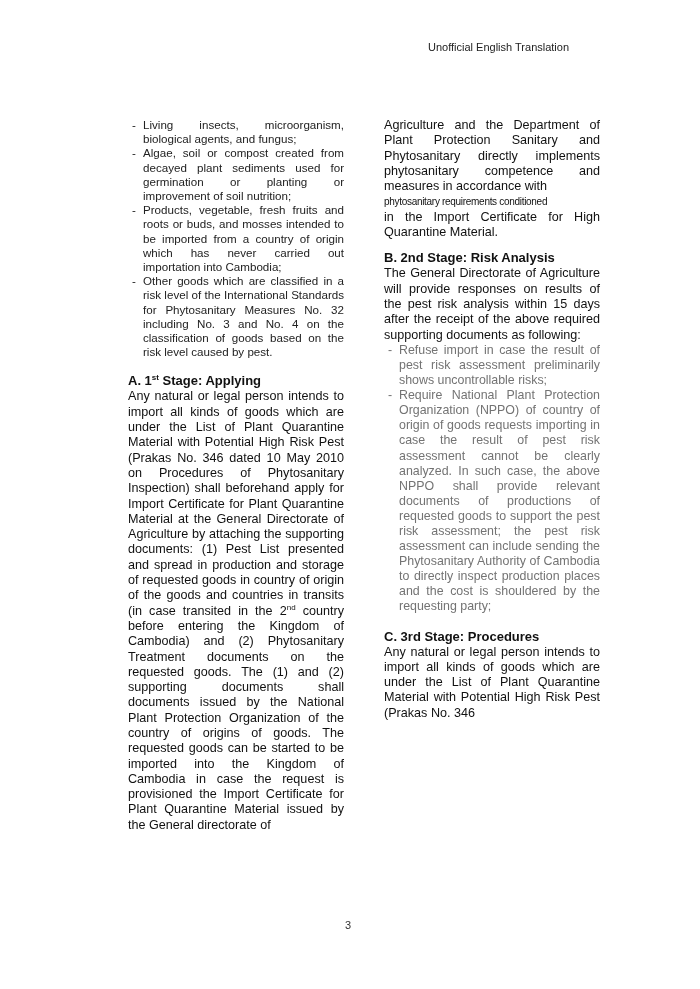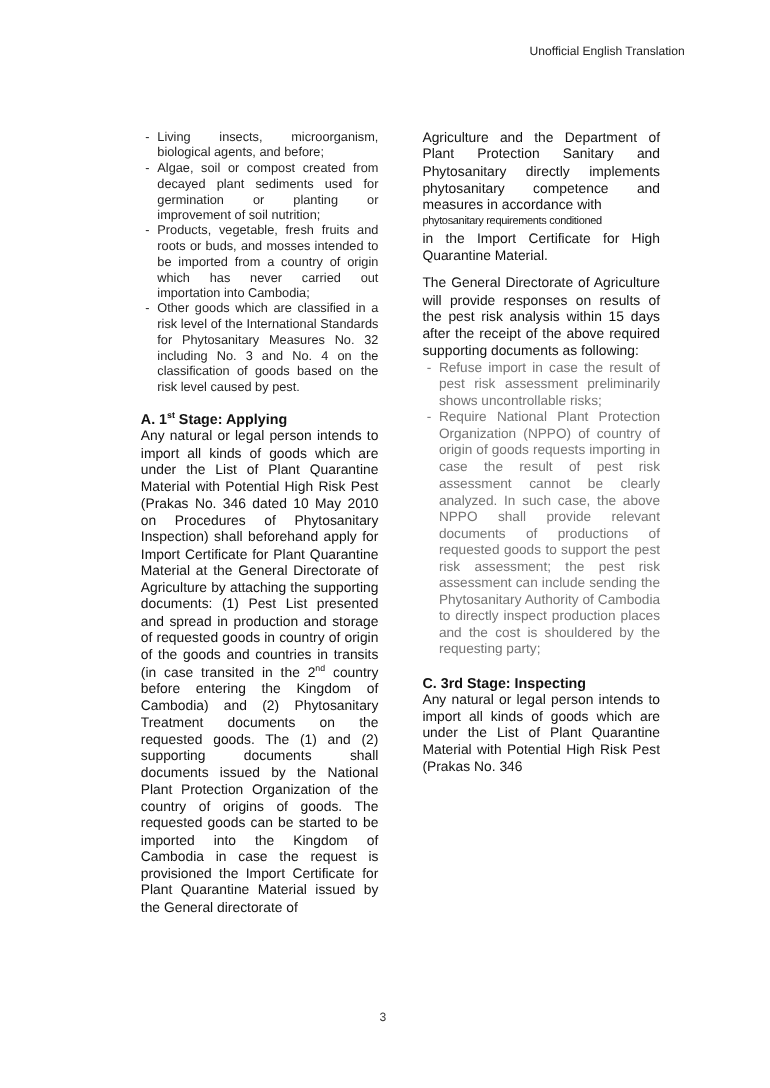--- a/index.html
+++ b/index.html
@@ -1,19 +1,19 @@
 <!DOCTYPE html>
 <html><head>
   <meta charset="utf-8">
   <style>
     html, body { margin: 0; padding: 0; background: #ffffff; }
     body { width: 700px; height: 989px; position: relative; overflow: hidden;
            font-family: "Liberation Sans", sans-serif; color: #111; }
-    .header { position: absolute; top: 41px; left: 452px; width: 200px;
-              font-size: 11px; color: #222; text-align: center; }
+    .header { position: absolute; top: 41px; left: 428px; width: 200px;
+              font-size: 11px; color: #222; }
     .col { position: absolute; top: 118px; width: 216px; }
     .col-left { left: 128px; }
     .col-right { left: 384px; }
     .bullets { margin: 0; padding: 0; list-style: none; }
     .bullets li { position: relative; padding-left: 15px; font-size: 11.6px;
                   line-height: 14.2px; text-align: justify; color: #222; }
     .bullets li::before { content: "-"; position: absolute; left: 4px; top: 0; }
     .right-bullets li { font-size: 12.4px; line-height: 15.1px; color: #737373; }
     .para { font-size: 12.6px; line-height: 15.3px; text-align: justify; margin: 0; }
     .heading { font-size: 13px; font-weight: bold; margin: 0; line-height: 16px; }
@@ -23,36 +23,37 @@
     .pagenum { position: absolute; top: 919px; left: 345px; font-size: 11px; color: #333; }
     sup { font-size: 8px; line-height: 0; }
   </style>
 </head>
 <body>
 
 <div class="header">Unofficial English Translation</div>
 
 <div class="col col-left">
   <ul class="bullets">
-    <li>Living insects, microorganism, biological agents, and before;</li>
+    <li>Living insects, microorganism, biological agents, and fungus;</li>
     <li>Algae, soil or compost created from decayed plant sediments used for germination or planting or improvement of soil nutrition;</li>
     <li>Products, vegetable, fresh fruits and roots or buds, and mosses intended to be imported from a country of origin which has never carried out importation into Cambodia;</li>
     <li>Other goods which are classified in a risk level of the International Standards for Phytosanitary Measures No. 32 including No. 3 and No. 4 on the classification of goods based on the risk level caused by pest.</li>
   </ul>
   <div class="gap-l"></div>
   <p class="heading"><span>A. 1</span><sup>st</sup><span> Stage: Applying</span></p>
   <p class="para"><span>Any natural or legal person intends to import all kinds of goods which are under the List of Plant Quarantine Material with Potential High Risk Pest (Prakas No. 346 dated 10 May 2010 on Procedures of Phytosanitary Inspection) shall beforehand apply for Import Certificate for Plant Quarantine Material at the General Directorate of Agriculture by attaching the supporting documents: (1) Pest List presented and spread in production and storage of requested goods in country of origin of the goods and countries in transits (in case transited in the 2</span><sup>nd</sup><span> country before entering the Kingdom of Cambodia) and (2) Phytosanitary Treatment documents on the requested goods. The (1) and (2) supporting documents shall documents issued by the National Plant Protection Organization of the country of origins of goods. The requested goods can be started to be imported into the Kingdom of Cambodia in case the request is provisioned the Import Certificate for Plant Quarantine Material issued by the General directorate of</span></p>
 </div>
 
 <div class="col col-right">
   <p class="para"><span>Agriculture and the Department of Plant Protection Sanitary and Phytosanitary directly implements phytosanitary competence and measures in accordance with</span> <span class="small-line">phytosanitary requirements conditioned</span><span>in the Import Certificate for High Quarantine Material.</span></p>
   <div class="gap-s"></div>
+  <p class="heading">B. 2nd Stage: Risk Analysis</p>
   <p class="para">The General Directorate of Agriculture will provide responses on results of the pest risk analysis within 15 days after the receipt of the above required supporting documents as following:</p>
   <ul class="bullets right-bullets">
     <li>Refuse import in case the result of pest risk assessment preliminarily shows uncontrollable risks;</li>
     <li>Require National Plant Protection Organization (NPPO) of country of origin of goods requests importing in case the result of pest risk assessment cannot be clearly analyzed. In such case, the above NPPO shall provide relevant documents of productions of requested goods to support the pest risk assessment; the pest risk assessment can include sending the Phytosanitary Authority of Cambodia to directly inspect production places and the cost is shouldered by the requesting party;</li>
   </ul>
   <div class="gap-l"></div>
-  <p class="heading">C. 3rd Stage: Inspecting</p>
+  <p class="heading">C. 3rd Stage: Procedures</p>
   <p class="para">Any natural or legal person intends to import all kinds of goods which are under the List of Plant Quarantine Material with Potential High Risk Pest (Prakas No. 346</p>
 </div>
 
 <div class="pagenum">3</div>
 
 </body></html>

